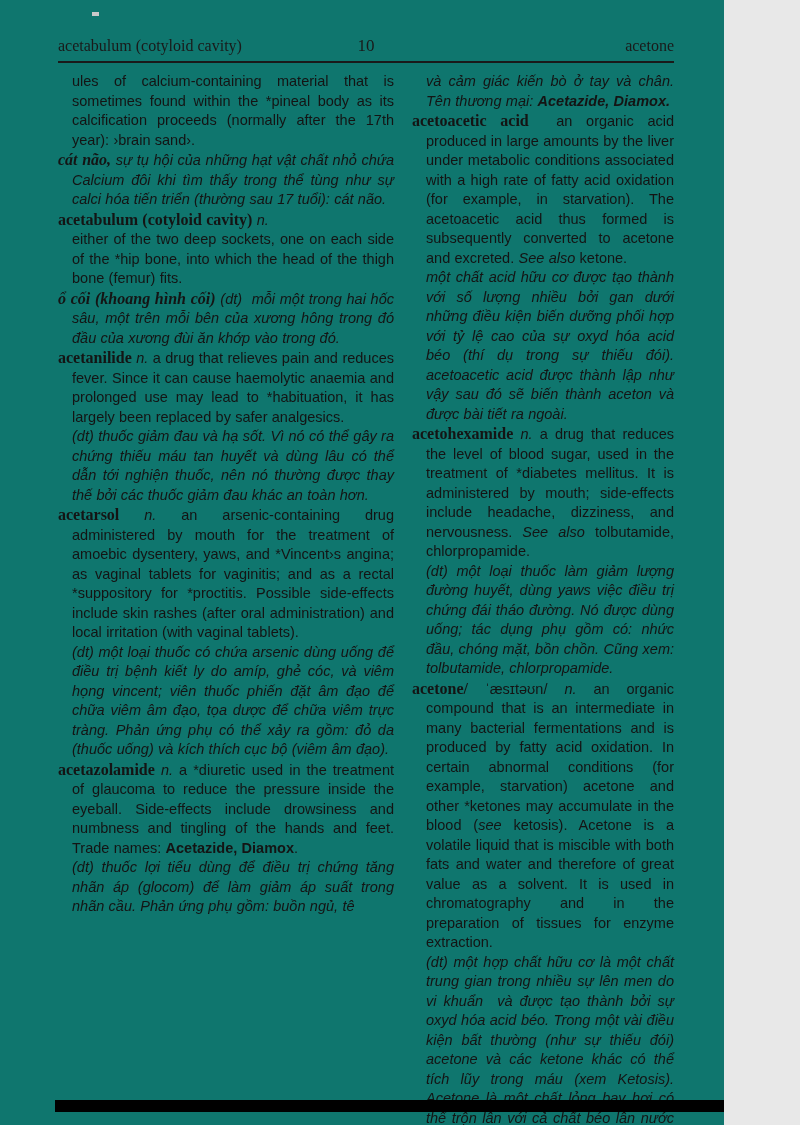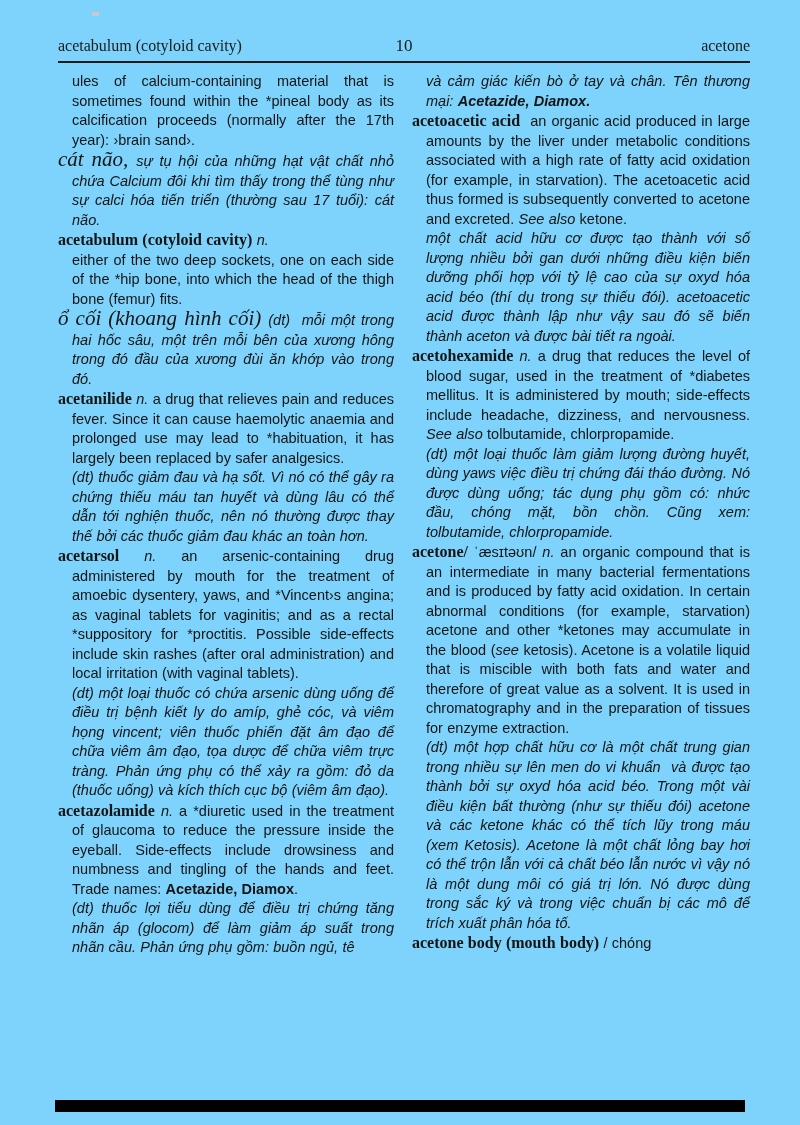--- a/index.html
+++ b/index.html
@@ -1,19 +1,19 @@
 <!DOCTYPE html>
 <html><head>
 <meta charset="utf-8">
 <style>
   html,body{margin:0;padding:0;background:#e8e8e8;}
   .page{
     position:relative;
-    width:800px;height:1125px;
-    background:#7dd3fc;
+    width:724px;height:1125px;
+    background:#0f766e;
     overflow:hidden;
     font-family:"Liberation Sans",sans-serif;
     color:#141414;
     box-sizing:border-box;
   }
   .inner{padding:36px 50px 0 58px;}
   
   .hdr{
     display:flex;align-items:baseline;
     font-family:"Liberation Serif",serif;
@@ -32,21 +32,21 @@
     margin:0;
     padding-left:14px;
     text-align:justify;
     font-size:14.5px;
     line-height:19.5px;
     word-spacing:0.3px;
   }
   .col p.entry{text-indent:-14px;}
   
   .r-hw{font-family:"Liberation Serif",serif;font-weight:700;font-size:16px;}
-  .r-hwvi{font-family:"Liberation Serif",serif;font-weight:400;font-style:italic;font-size:21px;}
+  .r-hwvi{font-family:"Liberation Serif",serif;font-weight:700;font-style:italic;font-size:16px;}
   .r-it{font-style:italic;}
   .r-vi{font-style:italic;}
   .r-vib{font-style:italic;font-weight:700;}
   .r-b{font-weight:700;}
   .r-en{}
   
   .bottom-bar{
     position:absolute;left:55px;top:1100px;
     width:690px;height:12px;background:#000;
   }

